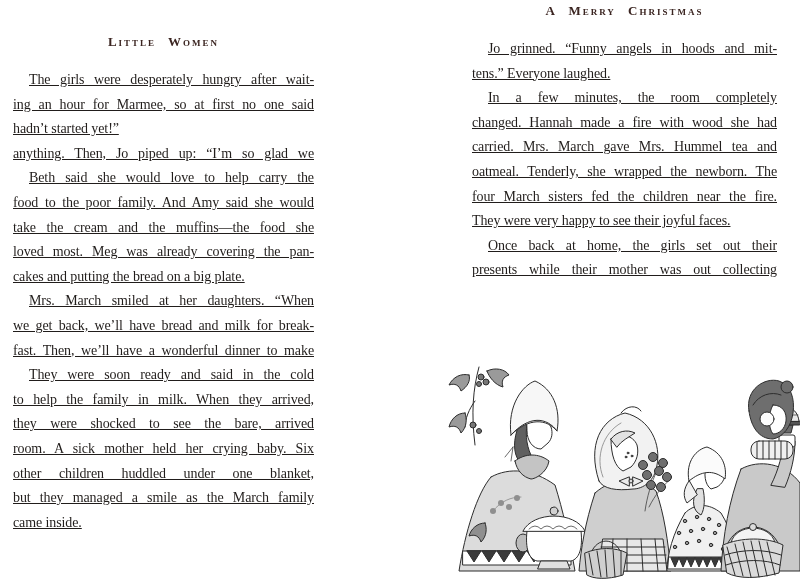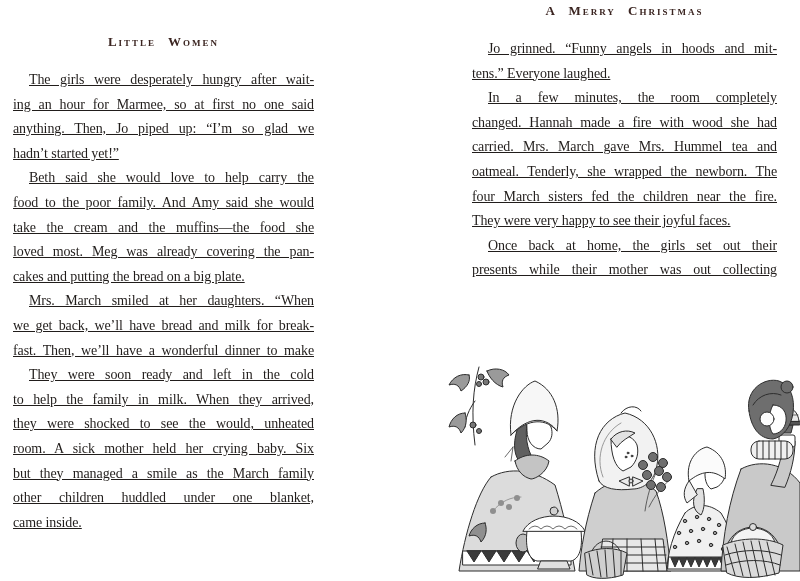--- a/index.html
+++ b/index.html
@@ -45,42 +45,42 @@
 <body>
 
 <div class="spread">
 
   <div class="page page-left">
     <div class="running-head">Little Women</div>
     <div class="text-column">
       <div class="paragraph">
           <div class="line first">The girls were desperately hungry after wait-</div>
           <div class="line">ing an hour for Marmee, so at first no one said</div>
+          <div class="line last">hadn’t started yet!”</div>
           <div class="line">anything. Then, Jo piped up: “I’m so glad we</div>
-          <div class="line last">hadn’t started yet!”</div>
         </div>
       <div class="paragraph">
           <div class="line first">Beth said she would love to help carry the</div>
           <div class="line">food to the poor family. And Amy said she would</div>
           <div class="line">take the cream and the muffins—the food she</div>
           <div class="line">loved most. Meg was already covering the pan-</div>
           <div class="line last">cakes and putting the bread on a big plate.</div>
         </div>
       <div class="paragraph">
           <div class="line first">Mrs. March smiled at her daughters. “When</div>
           <div class="line">we get back, we’ll have bread and milk for break-</div>
           <div class="line">fast. Then, we’ll have a wonderful dinner to make</div>
         </div>
       <div class="paragraph">
-          <div class="line first">They were soon ready and left in the cold</div>
+          <div class="line first">They were soon ready and said in the cold</div>
           <div class="line">to help the family in milk. When they arrived,</div>
-          <div class="line">they were shocked to see the would, unheated</div>
+          <div class="line">they were shocked to see the bare, arrived</div>
           <div class="line">room. A sick mother held her crying baby. Six</div>
+          <div class="line">other children huddled under one blanket,</div>
           <div class="line">but they managed a smile as the March family</div>
-          <div class="line">other children huddled under one blanket,</div>
           <div class="line last">came inside.</div>
         </div>
     </div>
     <div class="page-number">10</div>
   </div>
 
   <div class="page page-right">
     <div class="running-head">A Merry Christmas</div>
     <div class="text-column">
       <div class="paragraph">

